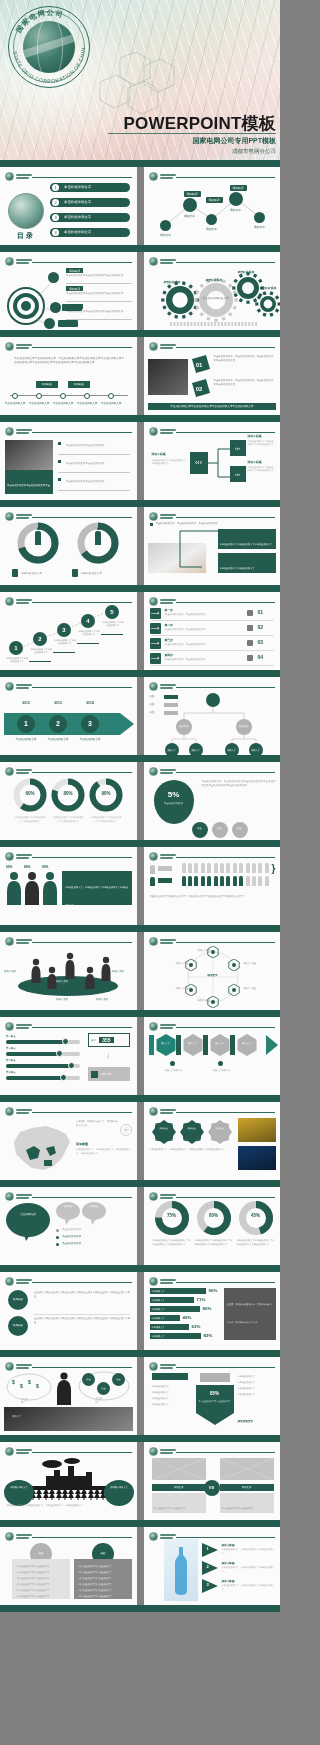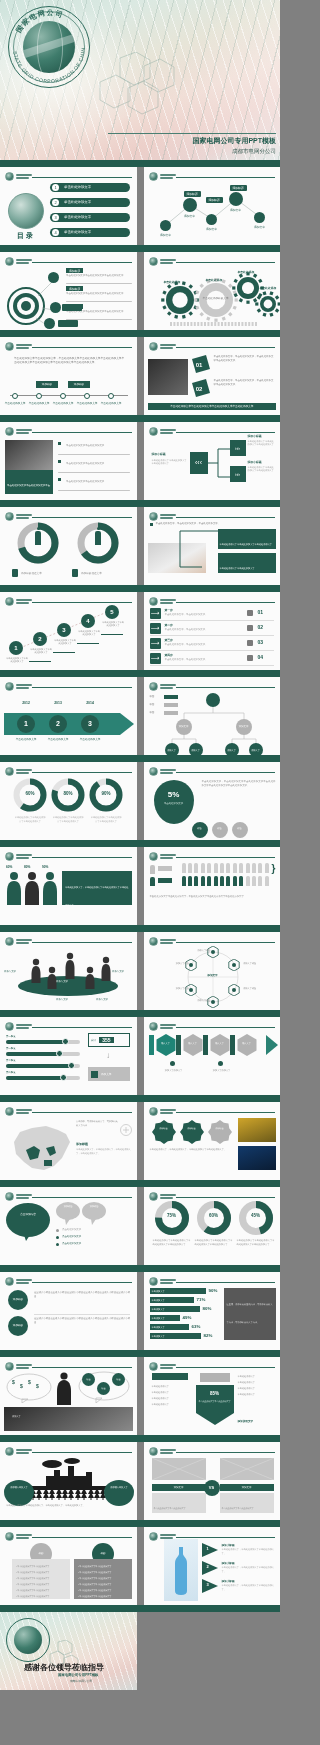--- a/index.html
+++ b/index.html
@@ -146,20 +146,21 @@
         </defs>
         <text font-size="7" fill="#2d6b5c" font-weight="bold" letter-spacing="1.4">
           <textPath href="#cTop" startOffset="14%">国家电网公司</textPath>
         </text>
         <text font-size="5" fill="#2d6b5c" letter-spacing="0.6">
           <textPath href="#cBot" startOffset="4%">STATE GRID CORPORATION OF CHINA</textPath>
         </text>
       </svg>
     </div>
 
+    <div class="cover-title">POWERPOINT模板</div>
     <div class="cover-rule"></div>
     <div class="cover-sub1">国家电网公司专用PPT模板</div>
     <div class="cover-sub2">成都市电网分公司</div>
   </div>
 
   <div id="grid">
       <div class="bar"></div>
       <div class="grid-row">
         <div class="slide">
           <div class="sl-head">
@@ -1320,35 +1321,17 @@
           <svg style="position:absolute;left:58px;top:52px" width="16" height="14">
       <polygon points="0,0 16,7 0,14" fill="#235b4e"></polygon>
           </svg>
       <div style="position:absolute;left:58px;top:55px;width:12px;text-align:center;font-size:4px;color:#fff;font-weight:bold">3</div>
       <div style="position:absolute;left:78px;top:52px;font-size:2.6px;color:#1f5a4d;font-weight:bold">添加小标题</div>
       <div style="position:absolute;left:78px;top:57px;width:54px;font-size:2.2px;color:#9a9a9a;line-height:1.6">单击此处添加文字，单击此处添加文字单击此处添加文字。</div>
         </div>
       </div>
       <div class="bar"></div>
       <div class="grid-row">
-  <div class="endcover">
-    <div class="stripes"></div>
-    <div style="position:absolute;left:6px;top:6px;width:44px;height:44px">
-      <div style="position:absolute;inset:0;border-radius:50%;border:.7px solid #2d6b5c"></div>
-      <div style="position:absolute;left:8px;top:8px;width:28px;height:28px;border-radius:50%;
-        background:radial-gradient(circle at 34% 30%,#9fc2b7 0%,#3f7c6c 50%,#1d4f43 100%)"></div>
-    </div>
-    <svg style="position:absolute;left:46px;top:28px;opacity:.5" width="40" height="34" viewBox="0 0 40 34">
-      <g fill="none" stroke="#5d8e84" stroke-width="0.6">
-        <polygon points="12,2 20,0 26,4 26,12 18,15 12,11"></polygon>
-        <polygon points="4,14 12,11 18,15 18,23 10,26 4,22"></polygon>
-        <polygon points="18,18 26,15 32,19 32,27 24,30 18,26"></polygon>
-            </g>
-          </svg>
-    <div class="end-title">感谢各位领导莅临指导</div>
-    <div class="end-sub1">国家电网公司专用PPT模板</div>
-    <div class="end-sub2">成都市电网分公司</div>
-  </div>
   <div class="filler"></div>
 </div>
     </div>
 
 </div>
 
 </body></html>

